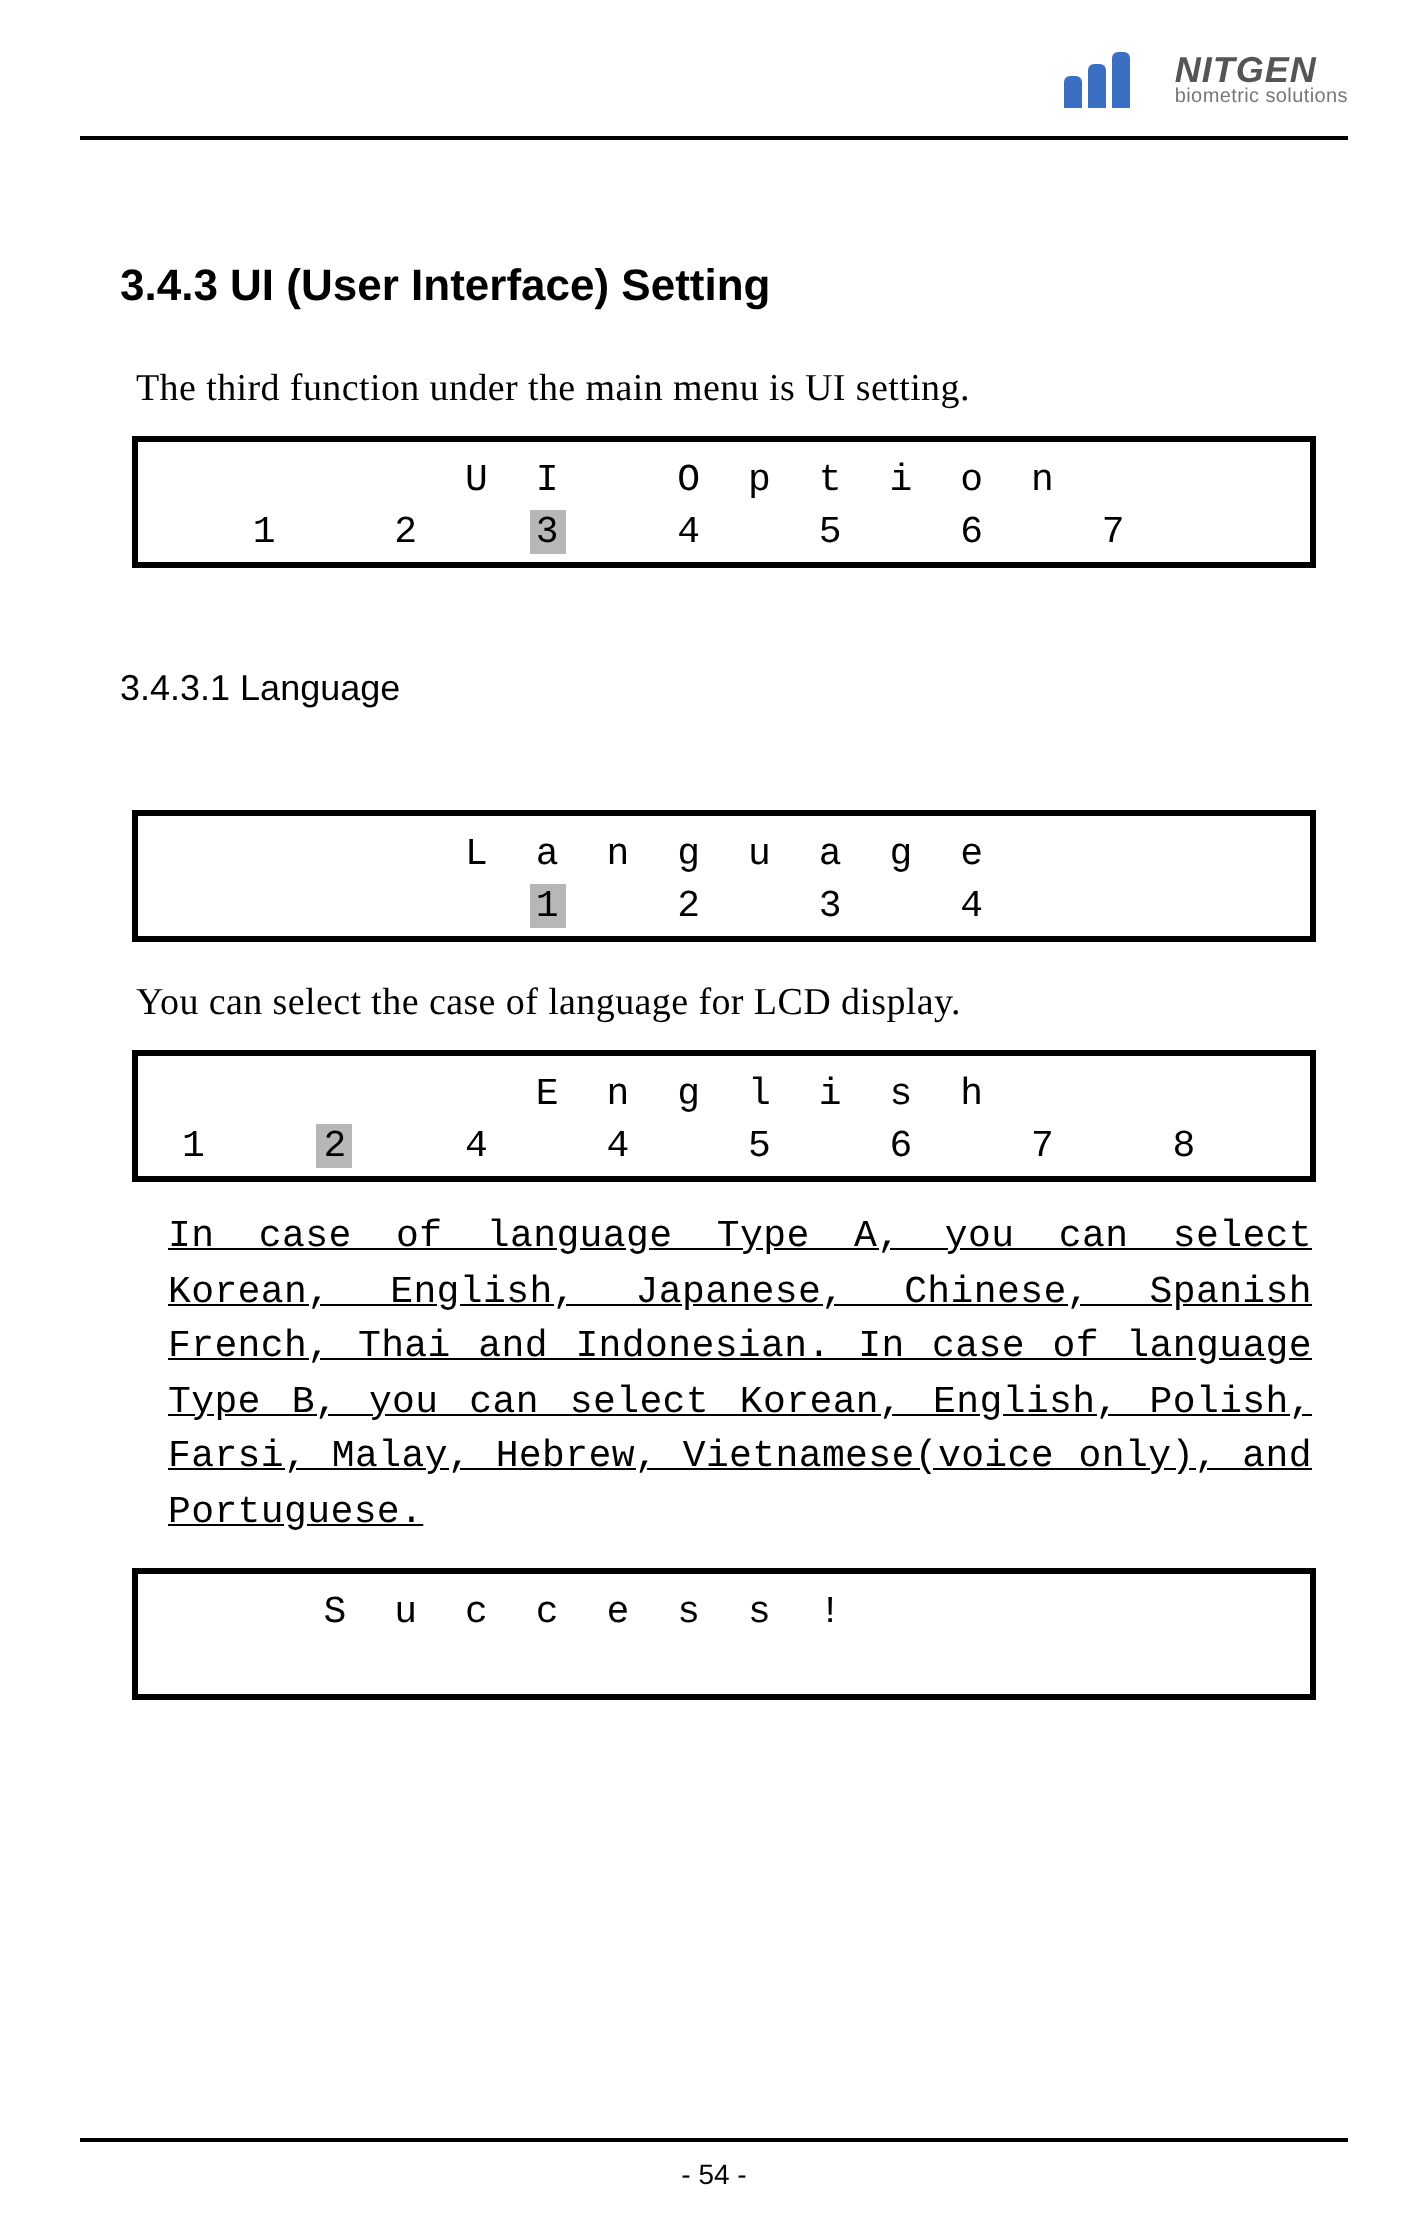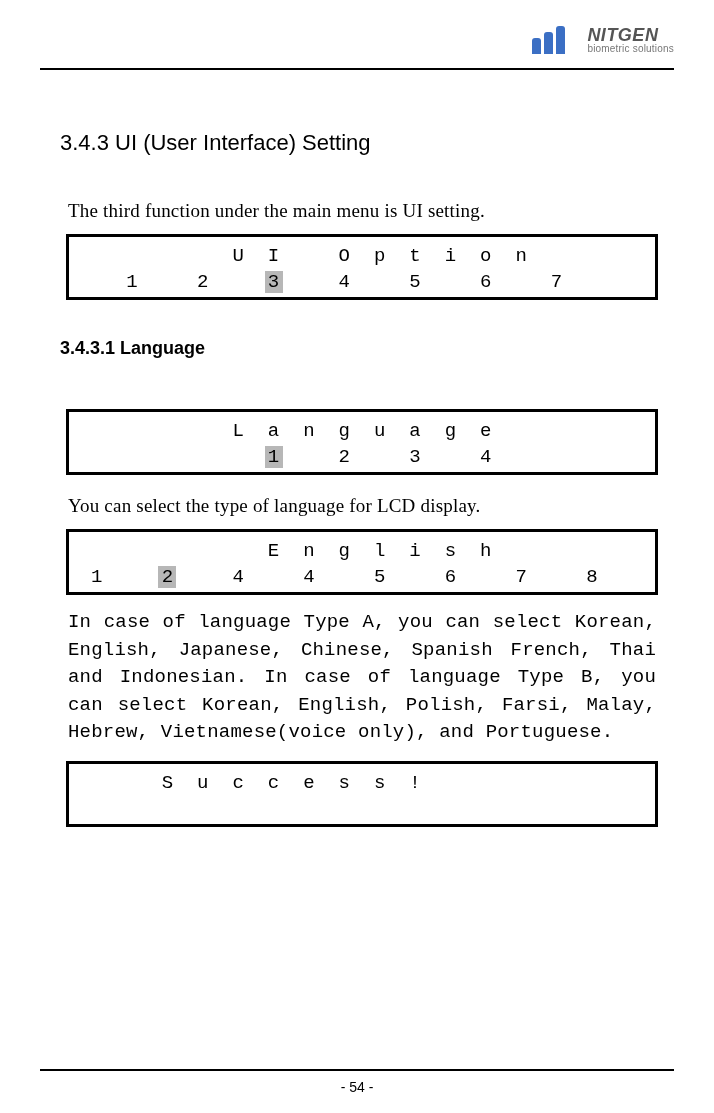--- a/index.html
+++ b/index.html
@@ -67,41 +67,42 @@
     .hr-top {
       border: none;
       border-top: 2px solid #000;
       margin-bottom: 60px;
     }
     .content {
       padding: 0 10px 0 20px;
     }
     .section-title {
       font-size: 22px;
-      font-weight: 400;
-      margin-bottom: 44px;
+      font-weight: 700;
+      margin-bottom: 28px;
     }
     .body-text {
       font-family: Liberation Serif, serif;
       font-size: 19px;
       letter-spacing: 0.2px;
       margin: 0 0 12px 8px;
     }
     .body-para {
       font-family: "Courier New", monospace;
       font-size: 19px;
       letter-spacing: 0.2px;
-      margin: 14px 8px 14px 8px;
+      margin: 14px 8px 14px 24px;
       text-align: justify;
       line-height: 1.45;
+      text-decoration: underline;
     }
     .sub-heading {
       font-size: 18px;
-      font-weight: 700;
-      margin: 38px 0 50px 0;
+      font-weight: 400;
+      margin: 50px 0 50px 0;
     }
     .lcd-box {
       border: 3px solid #000;
       margin: 0 6px 6px 6px;
       padding: 6px 10px 2px 10px;
       font-family: "Courier New", monospace;
       font-size: 19px;
     }
     .lcd-row {
       display: grid;
@@ -237,21 +238,21 @@
           <span class="cell"></span>
           <span class="cell">4</span>
           <span class="cell"></span>
           <span class="cell"></span>
           <span class="cell"></span>
           <span class="cell"></span>
         </div>
     </div>
 
     <div class="spacer-sm"></div>
-    <p class="body-text">You can select the type of language for LCD display.</p>
+    <p class="body-text">You can select the case of language for LCD display.</p>
 
     <div class="lcd-box">
       <div class="lcd-row" id="lcd3-r1">
           <span class="cell"></span>
           <span class="cell"></span>
           <span class="cell"></span>
           <span class="cell"></span>
           <span class="cell"></span>
           <span class="cell">E</span>
           <span class="cell">n</span>

